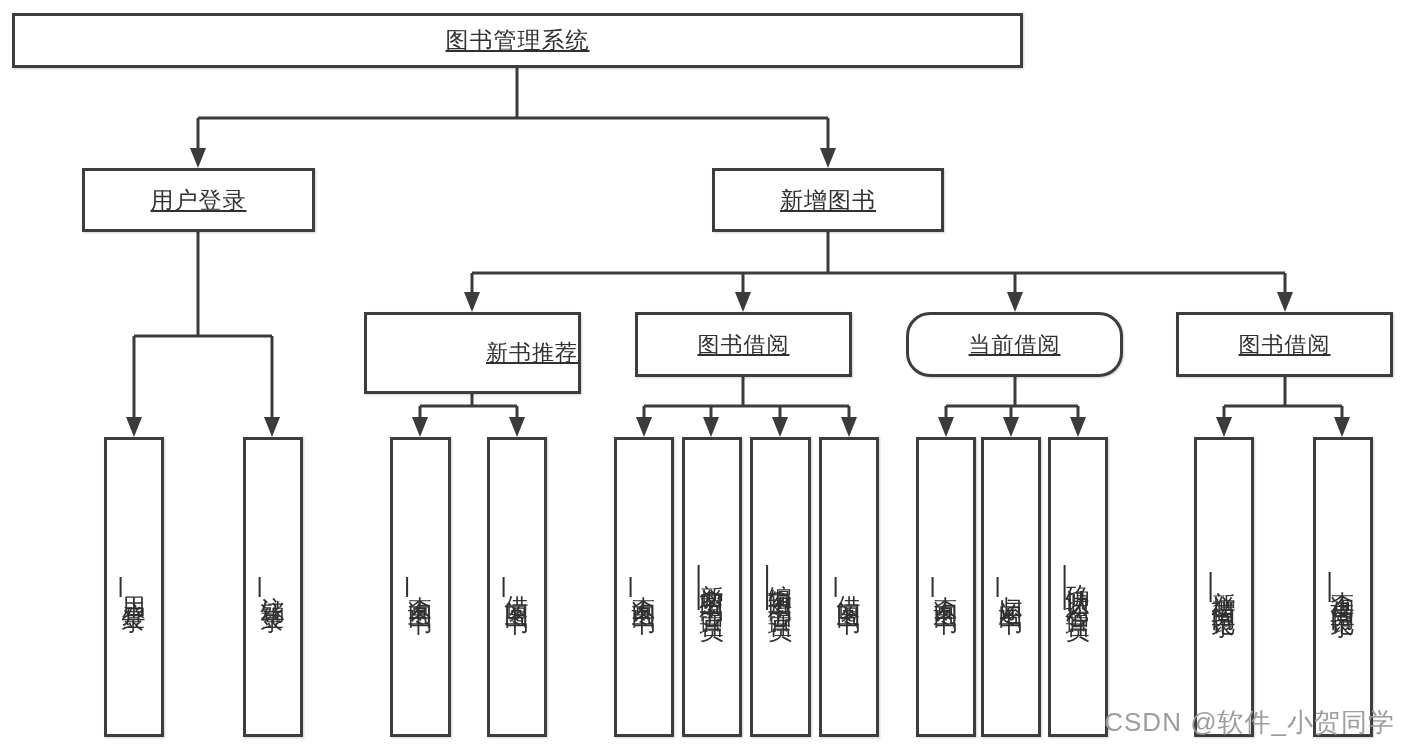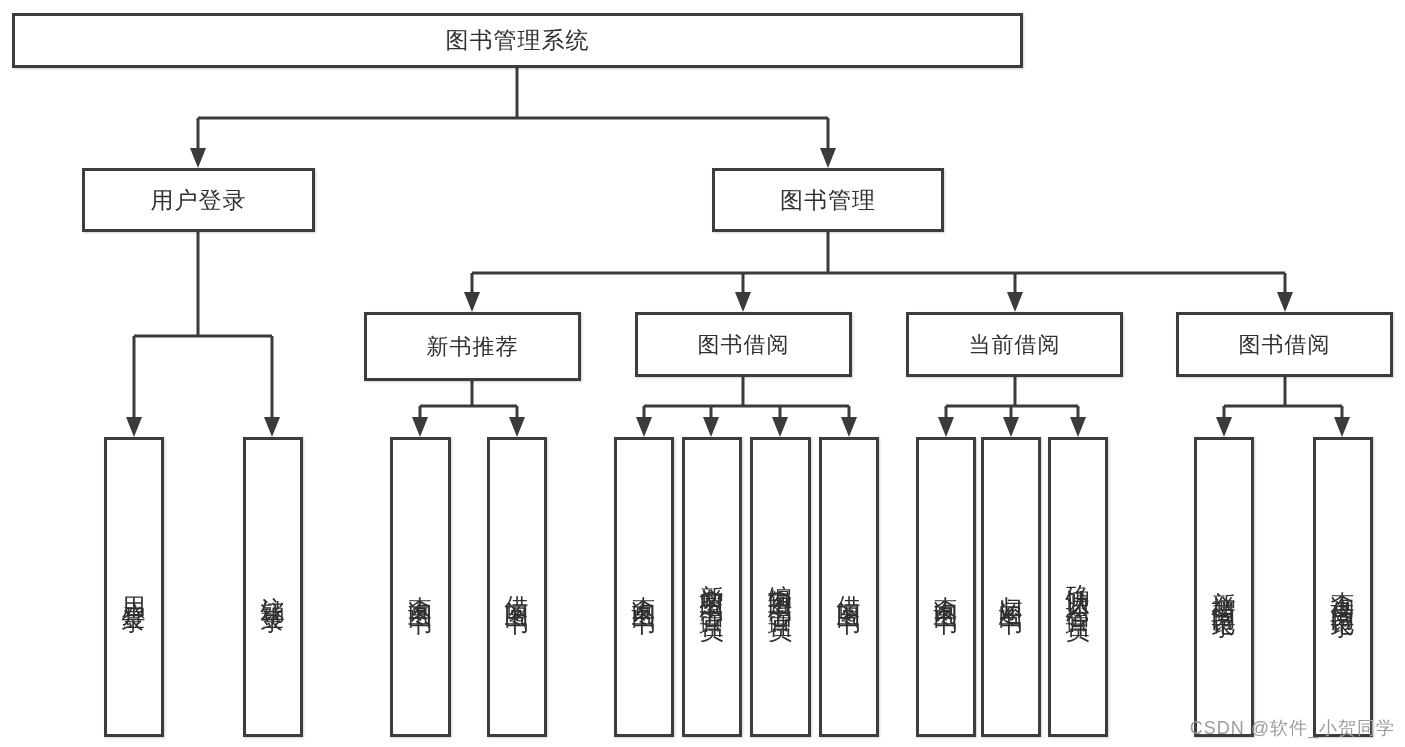--- a/index.html
+++ b/index.html
@@ -12,35 +12,36 @@
   svg.edges { position: absolute; left: 0; top: 0; width: 1405px; height: 747px; }
   svg.edges line { stroke: var(--line, #3b3b3b); stroke-width: 3; }
   svg.edges polygon { fill: var(--line, #3b3b3b); stroke: none; }
   .box {
     position: absolute; box-sizing: border-box;
     border: 3px solid var(--box-border, #3d3d3d);
     background: #ffffff;
     display: flex; align-items: center; justify-content: center;
     color: var(--text, #303030);
     box-shadow: 1px 1px 2px rgba(0,0,0,0.18);
+    text-decoration: underline;
   }
   .hbox { font-size: 23px; letter-spacing: 1px; }
   .l3 { font-size: 22px; }
   .vbox { font-size: 24px; }
   .vbox .vlabel {
     writing-mode: vertical-rl;
     text-orientation: mixed;
     letter-spacing: 5px;
     line-height: 1.05;
     white-space: nowrap;
   }
   .watermark {
     position: absolute; right: 10px; bottom: 7px;
     color: var(--watermark, #9c9c9c);
-    font-size: 18px; letter-spacing: 1px; white-space: nowrap;
+    font-size: 26px; letter-spacing: 1px; white-space: nowrap;
     z-index: 5;
   }
 </style>
 </head>
 <body>
 
 <div class="canvas">
 
   <svg class="edges" viewBox="0 0 1405 747" xmlns="http://www.w3.org/2000/svg">
 
@@ -119,30 +120,30 @@
   </svg>
 
   <div class="box hbox" style="left:12px; top:13px; width:1011px; height:55px;">
     <span>图书管理系统</span>
   </div>
 
   <div class="box hbox" style="left:82px; top:168px; width:233px; height:64px;">
     <span>用户登录</span>
   </div>
   <div class="box hbox" style="left:712px; top:168px; width:232px; height:64px;">
-    <span>图书管理</span>
+    <span>新增图书</span>
   </div>
 
-  <div class="box hbox l3" style="left:364px; top:312px; width:217px; height:69px;">
+  <div class="box hbox l3" style="left:364px; top:312px; width:217px; height:82px;justify-content:flex-end;">
     <span>新书推荐</span>
   </div>
   <div class="box hbox l3" style="left:635px; top:312px; width:217px; height:65px;justify-content:center;">
     <span>图书借阅</span>
   </div>
-  <div class="box hbox l3" style="left:906px; top:312px; width:217px; height:65px;">
+  <div class="box hbox l3" style="left:906px; top:312px; width:217px; height:65px;border-radius:24px;">
     <span>当前借阅</span>
   </div>
   <div class="box hbox l3" style="left:1176px; top:312px; width:217px; height:65px;">
     <span>图书借阅</span>
   </div>
 
   <div class="box vbox" style="left:104px; top:437px; width:60px; height:300px;">
     <span class="vlabel">用户登录</span>
   </div>
   <div class="box vbox" style="left:243px; top:437px; width:60px; height:300px;">

